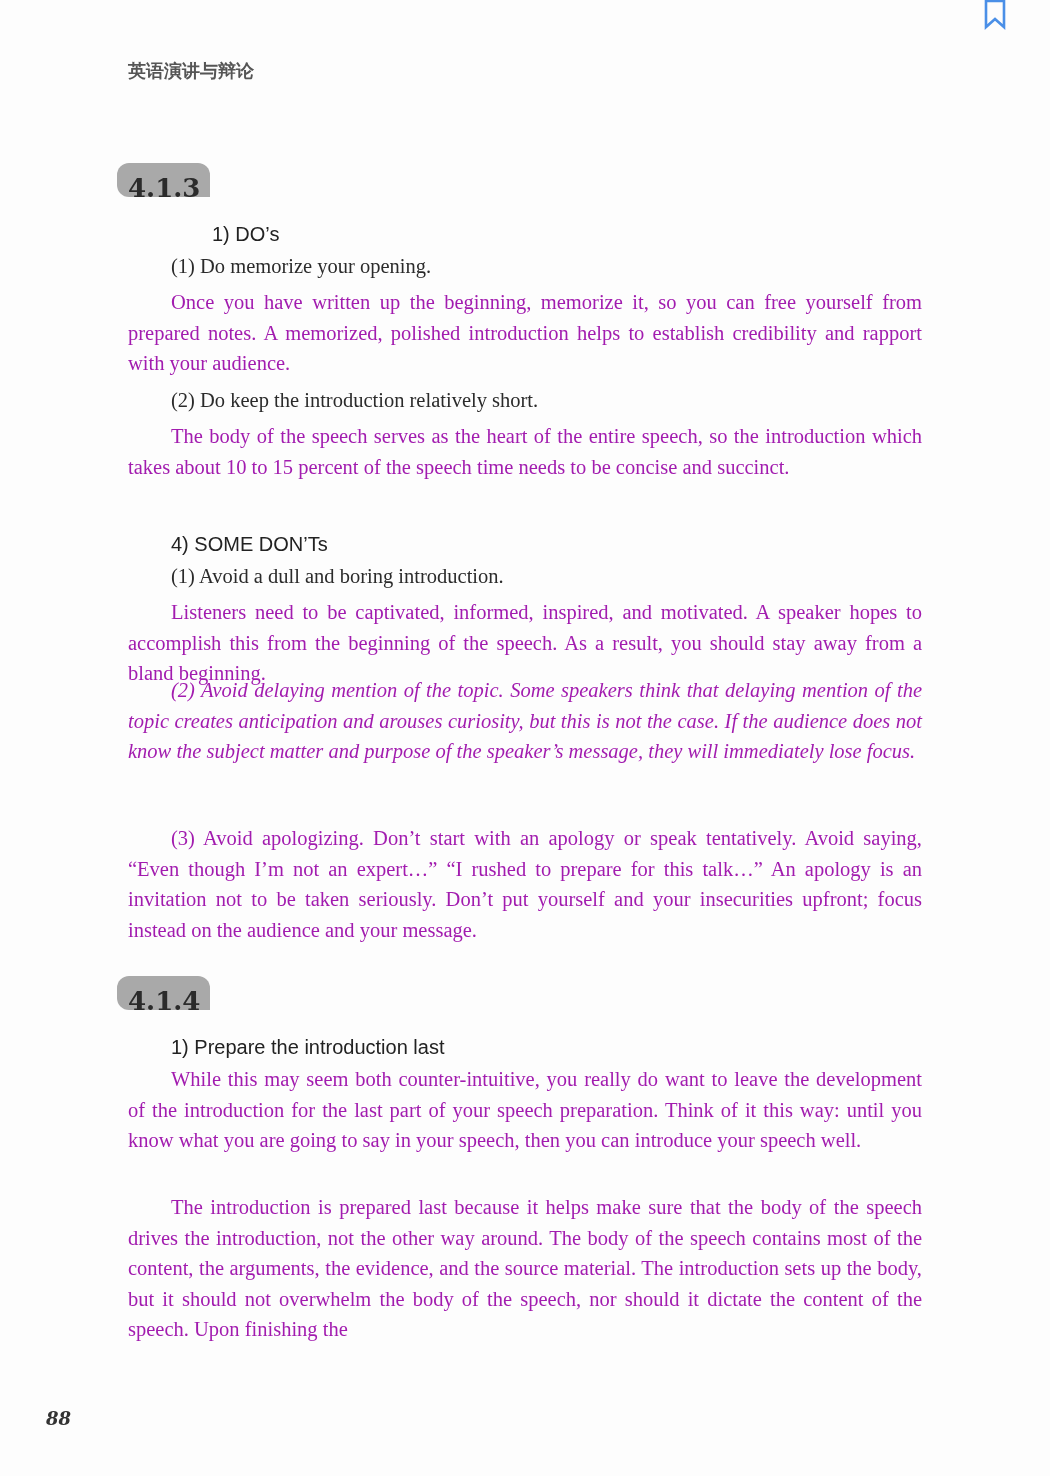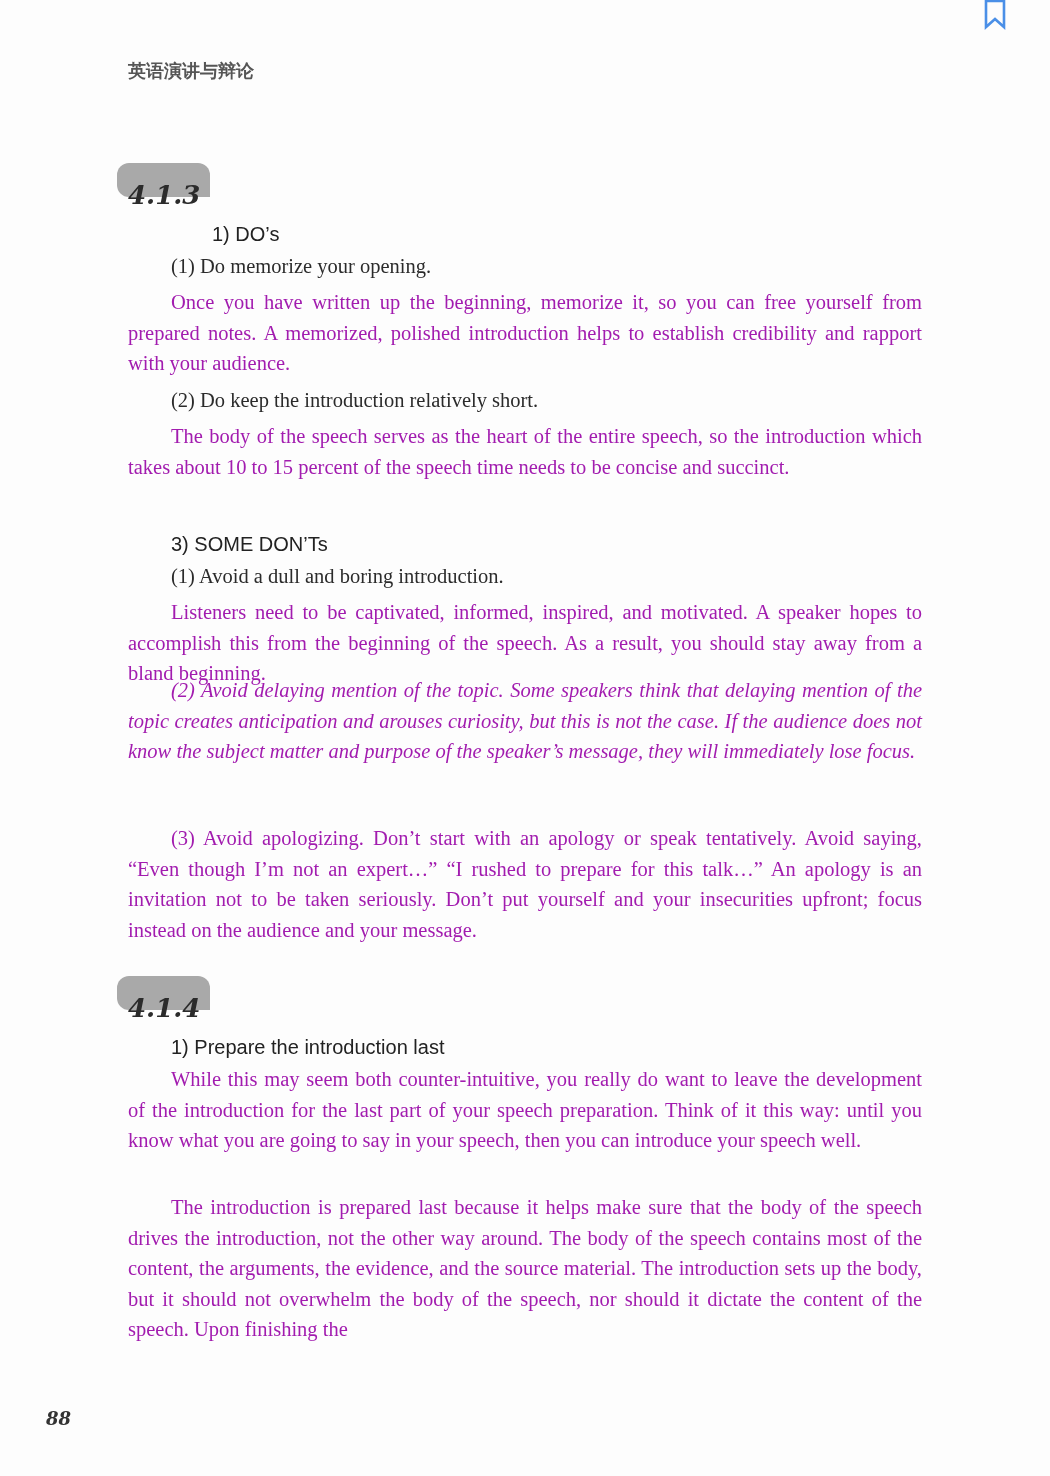--- a/index.html
+++ b/index.html
@@ -18,24 +18,23 @@
   .bookmark {
     position: absolute; left: 983px; top: 0px; width: 24px; height: 30px;
   }
   .sec-head {
     position: absolute; left: 117px; height: 36px;
     display: flex; align-items: flex-end;
   }
   .sec-num {
     background: #a9a9a9; color: #2b2b2b;
     font-family: "DejaVu Serif", serif; font-weight: bold; font-size: 26px;
-    padding: 14px 10px 0 11px; height: 34px; line-height: 36px;
+    padding: 7px 10px 0 11px; height: 34px; line-height: 36px;
     border-radius: 12px 12px 0 12px;
     box-sizing: border-box;
-    font-style: italic;
   }
   .sec-title {
     font-family: "Liberation Sans", sans-serif; font-size: 28px; color: #222;
     padding-left: 18px; line-height: 34px; height: 34px;
     border-bottom: 2px solid #9e9e9e; box-sizing: content-box;
     position: relative; top: 2px;
   }
   .sub-head {
     position: absolute; left: 171px;
     font-family: "Liberation Sans", sans-serif; font-size: 20px; color: #222;
@@ -69,21 +68,21 @@
 <div class="sec-head" style="top:161px;">
   <span class="sec-num">4.1.3</span>
 </div>
 
 <div class="sub-head" style="top:223px;margin-left:41px;">1) DO’s</div>
 <div class="item" style="top:251px;">(1) Do memorize your opening.</div>
 <p class="para" style="top:287px;">Once you have written up the beginning, memorize it, so you can free yourself from prepared notes. A memorized, polished introduction helps to establish credibility and rapport with your audience.</p>
 <div class="item" style="top:385px;">(2) Do keep the introduction relatively short.</div>
 <p class="para" style="top:421px;">The body of the speech serves as the heart of the entire speech, so the introduction which takes about 10 to 15 percent of the speech time needs to be concise and succinct.</p>
 
-<div class="sub-head" style="top:533px;">3) SOME DON’Ts</div>
+<div class="sub-head" style="top:533px;">4) SOME DON’Ts</div>
 <div class="item" style="top:561px;">(1) Avoid a dull and boring introduction.</div>
 <p class="para" style="top:597px;">Listeners need to be captivated, informed, inspired, and motivated. A speaker hopes to accomplish this from the beginning of the speech. As a result, you should stay away from a bland beginning.</p>
 <p class="para" style="top:675px;font-style:italic;">(2) Avoid delaying mention of the topic. Some speakers think that delaying mention of the topic creates anticipation and arouses curiosity, but this is not the case. If the audience does not know the subject matter and purpose of the speaker’s message, they will immediately lose focus.</p>
 <p class="para" style="top:823px;">(3) Avoid apologizing. Don’t start with an apology or speak tentatively. Avoid saying, “Even though I’m not an expert…”  “I rushed to prepare for this talk…” An apology is an invitation not to be taken seriously. Don’t put yourself and your insecurities upfront; focus instead on the audience and your message.</p>
 
 <div class="sec-head" style="top:974px;">
   <span class="sec-num">4.1.4</span>
 </div>
 
 <div class="sub-head" style="top:1036px;">1) Prepare the introduction last</div>

